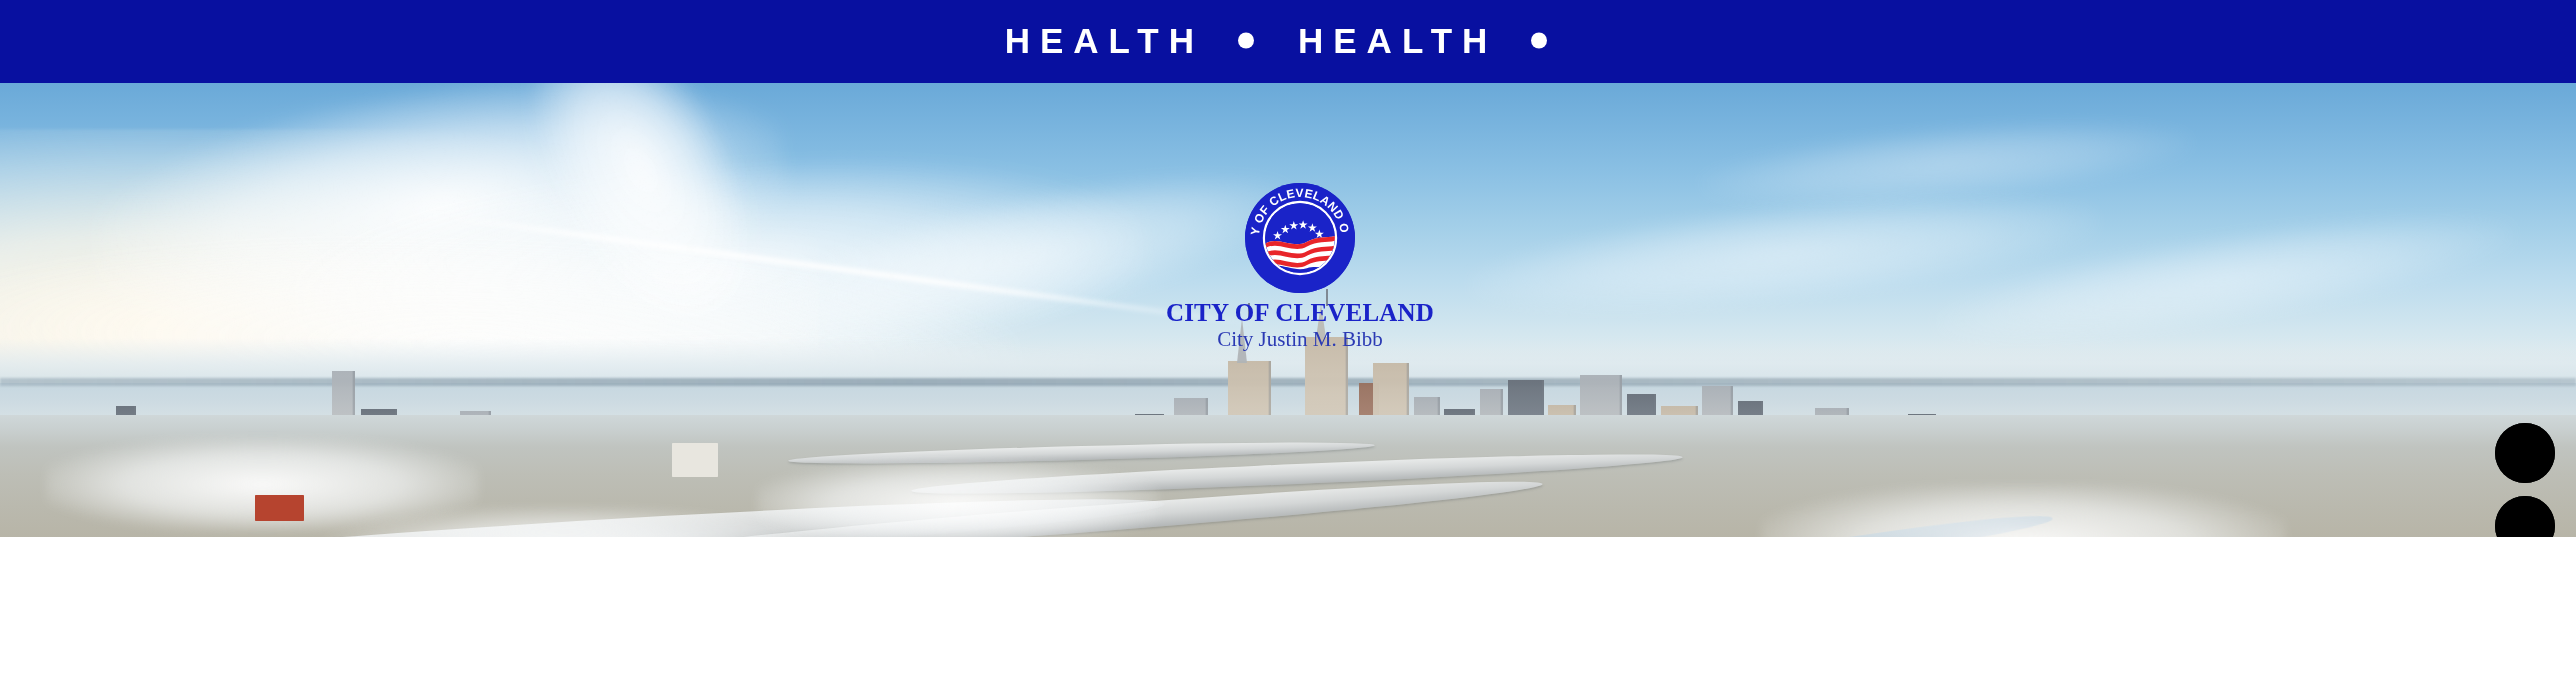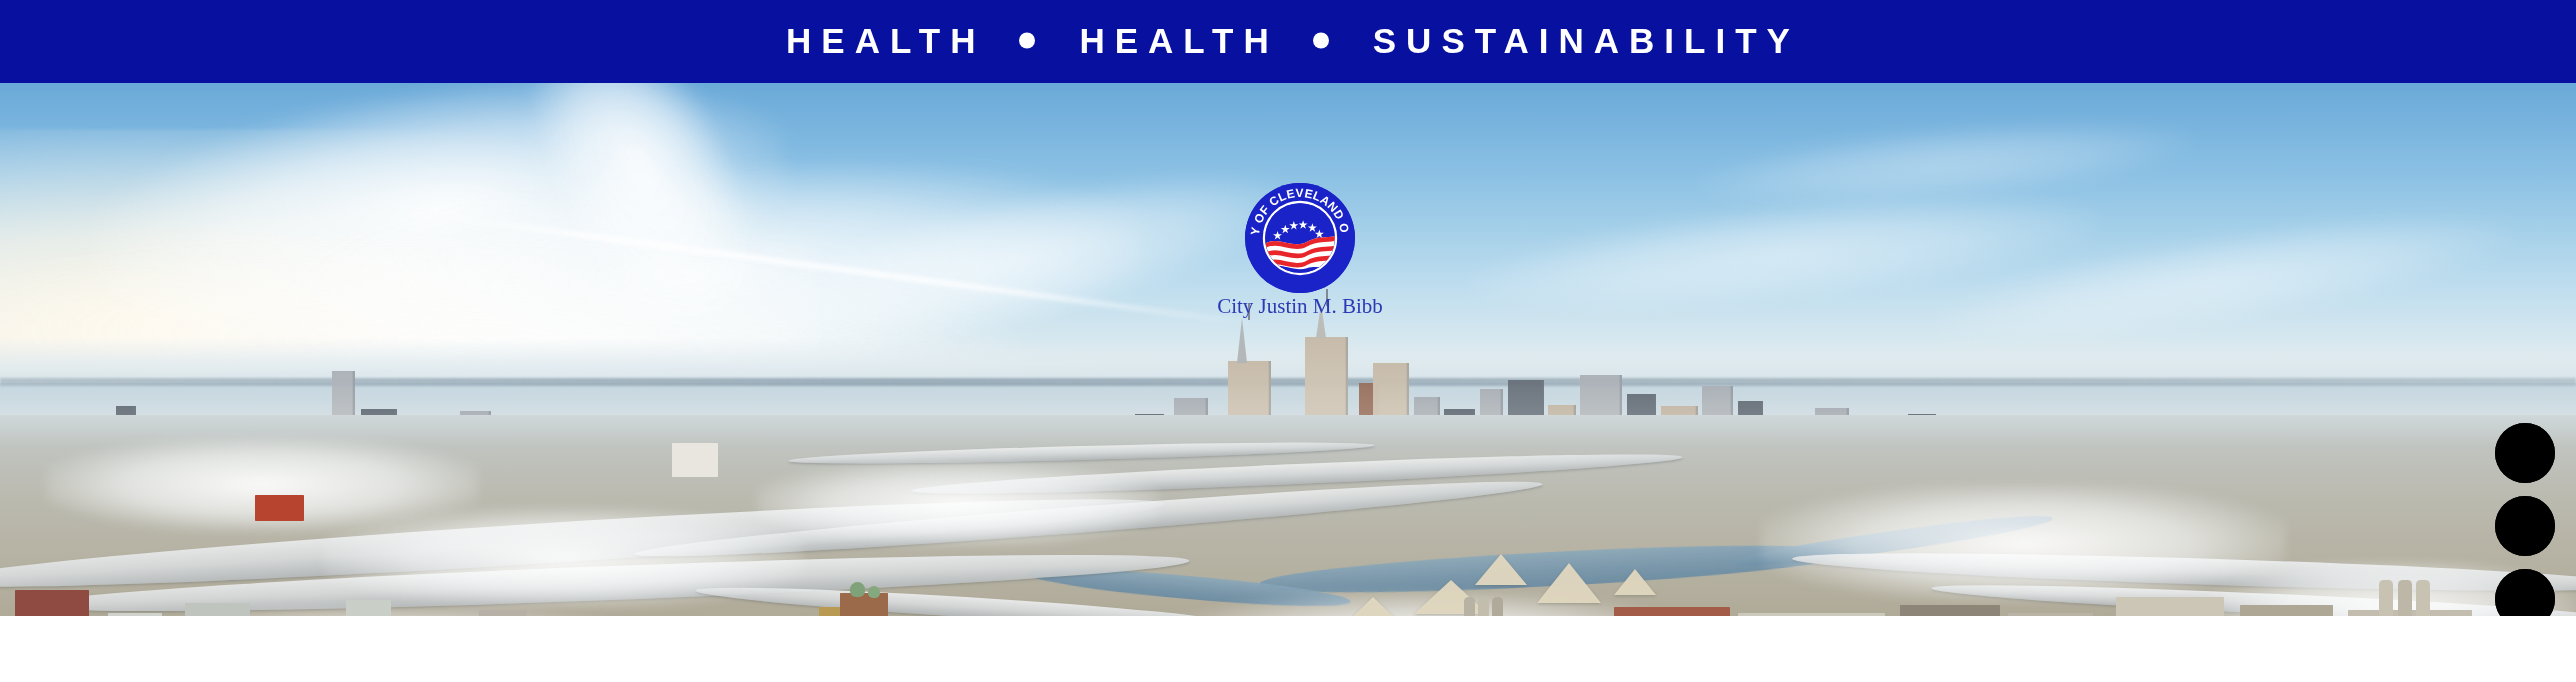--- a/index.html
+++ b/index.html
@@ -9,21 +9,21 @@
     background: #ffffff;
   }
   body {
     font-family: "Liberation Sans", sans-serif;
     -webkit-font-smoothing: antialiased;
   }
 
   #page {
     position: relative;
     width: 2576px;
-    height: 616px;
+    height: 537px;
     background: #d946ef;
     overflow: hidden;
   }
 
   
   .tagline-bar {
     position: absolute;
     left: 0; top: 0;
     width: 2576px;
     height: 83px;
@@ -382,21 +382,20 @@
 <body>
 
 <div id="page">
 
   <div class="tagline-bar">
     <div class="tagline-inner">
       <span class="tagline-word">HEALTH</span>
       <span class="tagline-dot"></span>
       <span class="tagline-word">HEALTH</span>
       <span class="tagline-dot"></span>
-      <span class="tagline-word">SUSTAINABILITY</span>
     </div>
   </div>
 
   <div class="hero">
     <div class="hero-photo">
 
       <div class="sky"></div>
       <div class="sky-glow"></div>
       <div class="cloud c1"></div>
       <div class="cloud c2"></div>
@@ -559,20 +558,21 @@
               </g>
 
               <path d="M26,78 C44,68 62,86 80,76 C94,68 106,72 118,68 L118,106 C104,112 92,106 80,110 C62,116 44,100 26,110 Z" fill="#ffffff"></path>
 
               <path d="M26,78 C44,68 62,86 80,76 C94,68 106,72 118,68 L118,74 C106,78 94,74 80,82 C62,92 44,74 26,84 Z" fill="#e8252a"></path>
               <path d="M26,90 C44,80 62,98 80,88 C94,80 106,84 118,80 L118,86 C106,90 94,86 80,94 C62,104 44,86 26,96 Z" fill="#e8252a"></path>
               <path d="M26,102 C44,92 62,110 80,100 C94,92 106,96 118,92 L118,98 C106,102 94,98 80,106 C62,116 44,98 26,108 Z" fill="#e8252a"></path>
             </g>
           </svg>
         </div>
+        <div class="logo-title">CITY OF CLEVELAND</div>
         <div class="logo-sub">City Justin M. Bibb</div>
       </div>
 
 
       <div class="social-rail">
 
         <a class="social-btn">
           <svg viewBox="0 0 78 78" xmlns="http://www.w3.org/2000/svg">
             <defs>
               <mask id="ytMask">

